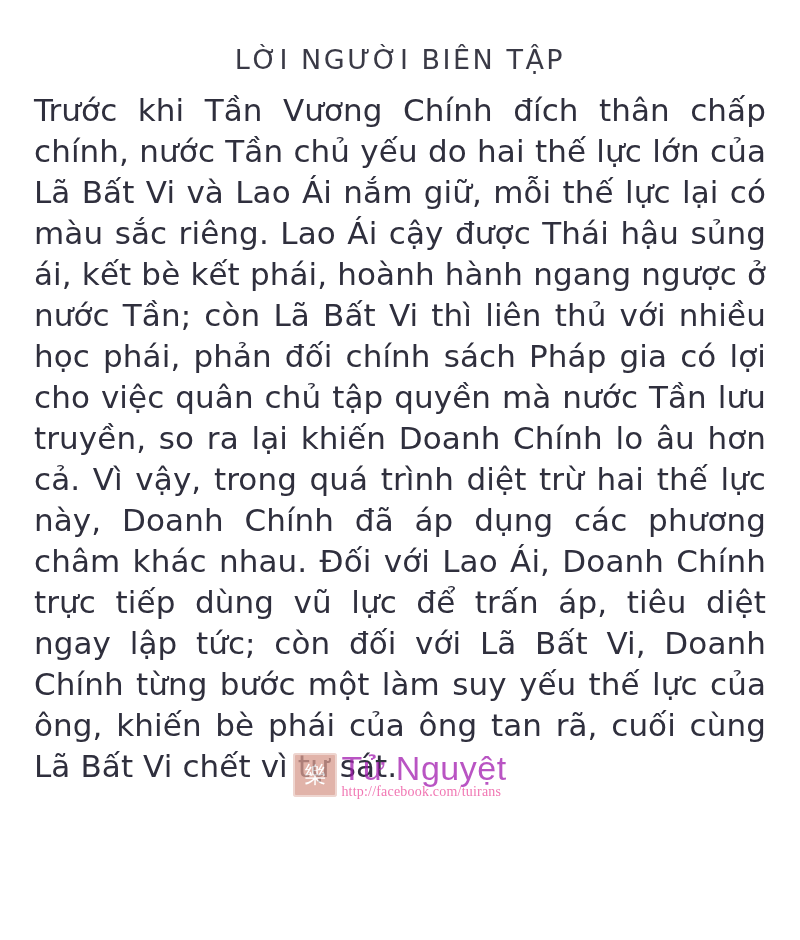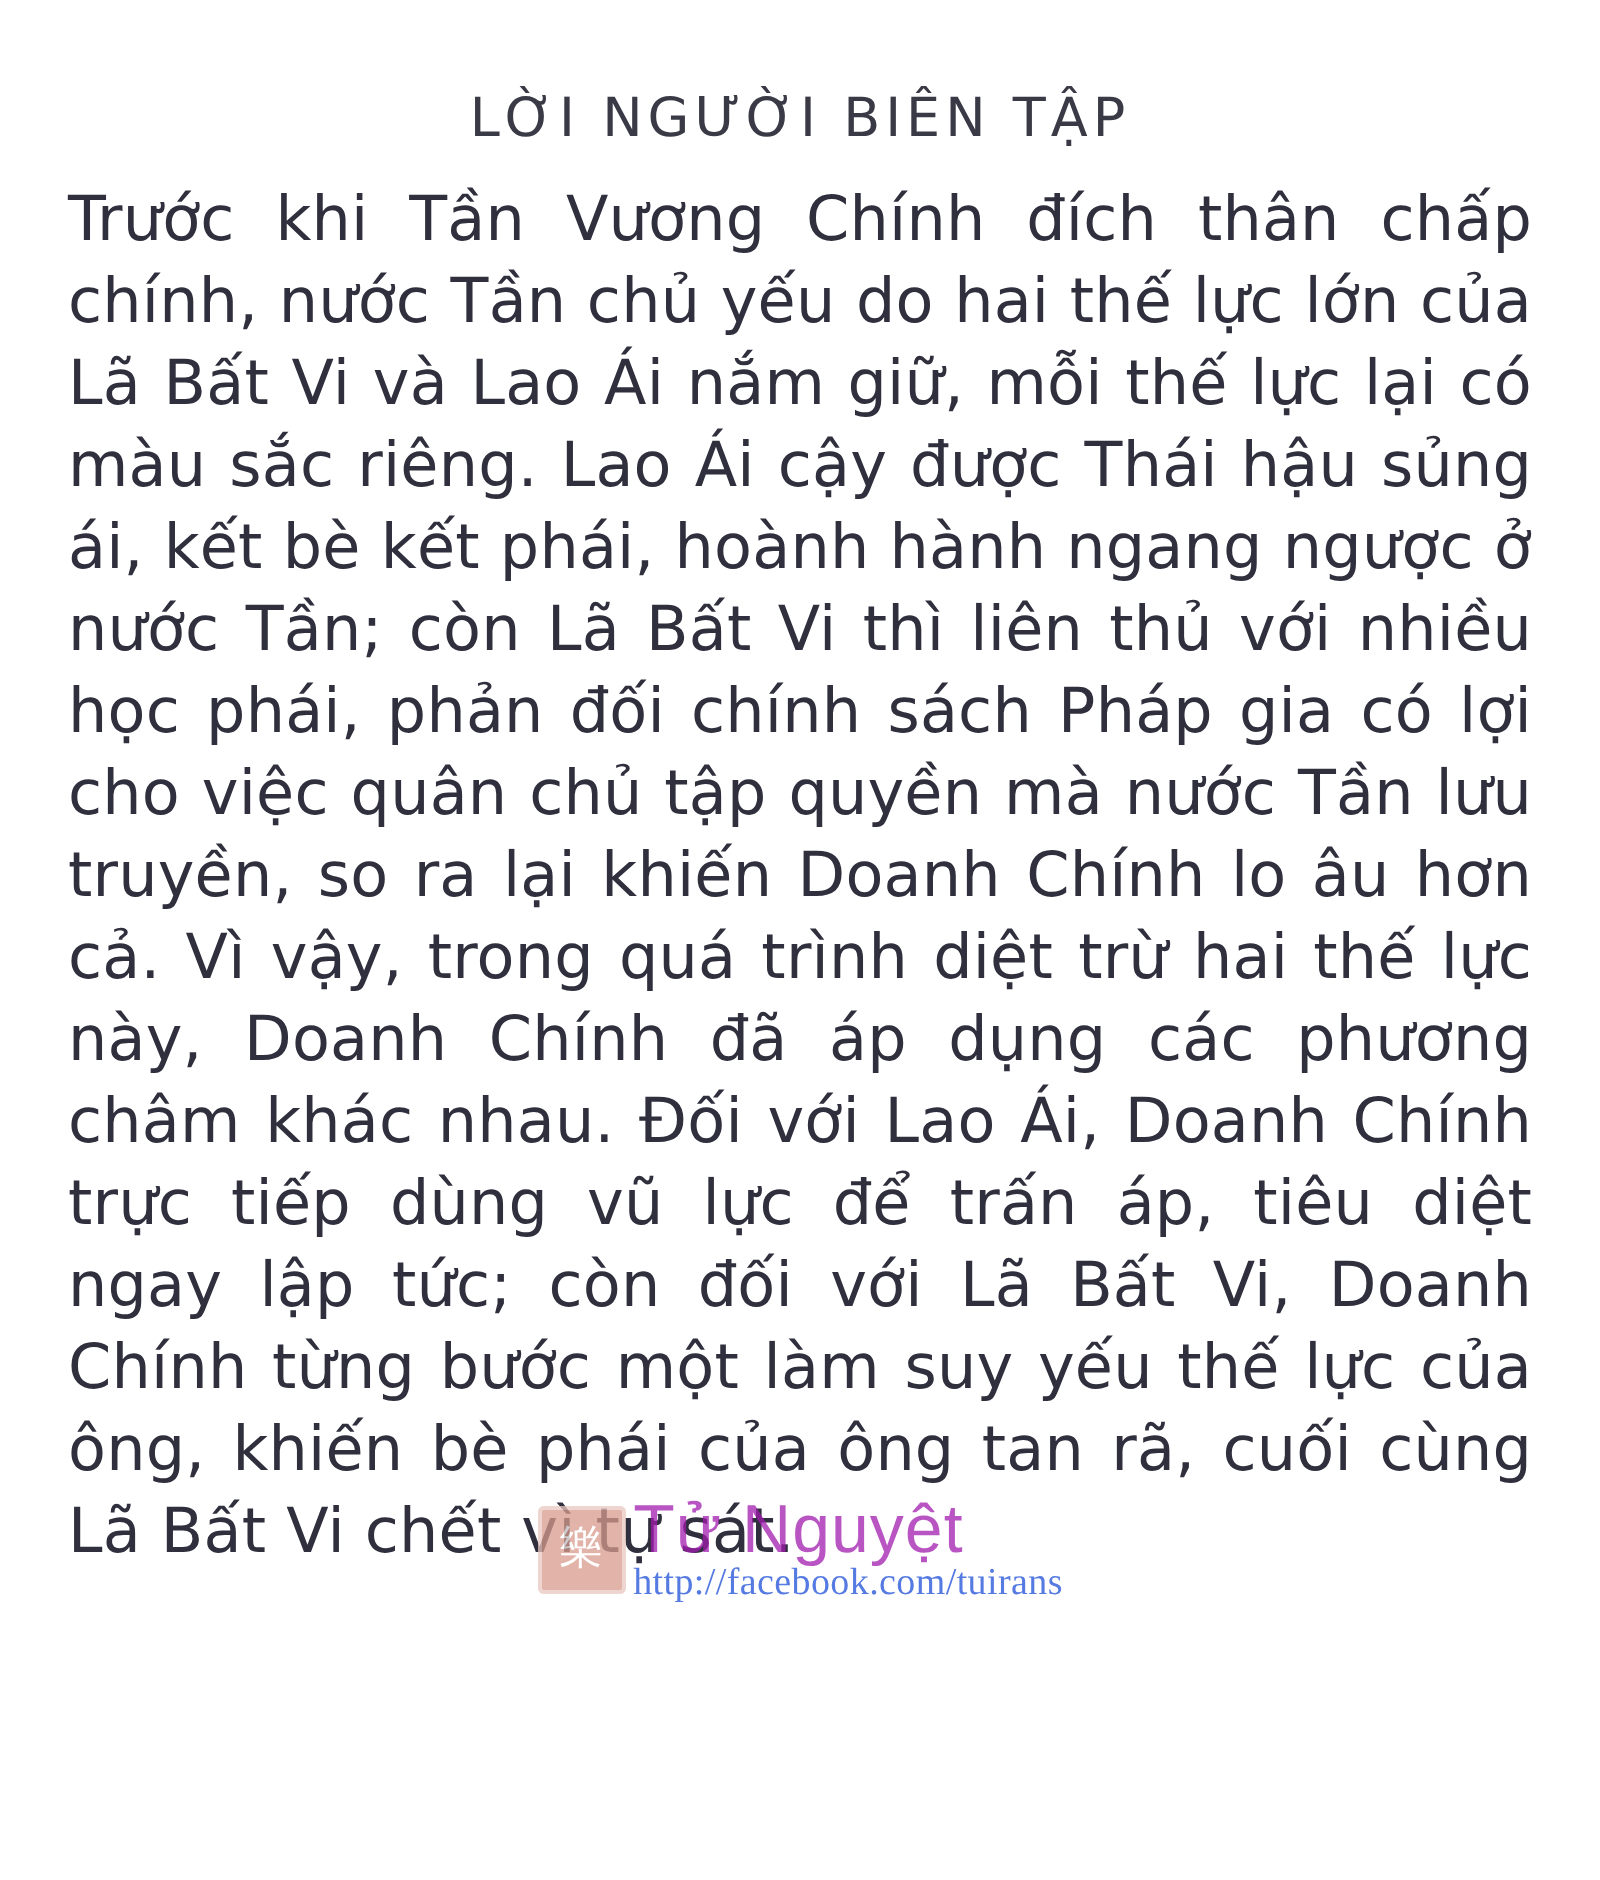--- a/index.html
+++ b/index.html
@@ -83,22 +83,22 @@
     line-height: 1.05;
   }
   .wm-name {
     font-family: Liberation Sans, sans-serif;
     font-size: 34px;
     color: #a21caf;
     letter-spacing: 0.5px;
   }
   .wm-url {
     font-family: "Liberation Serif", serif;
-    font-size: 19px;
-    color: #1d4ed8;
+    font-size: 14px;
+    color: #ec4899;
     letter-spacing: 0.2px;
     margin-top: -2px;
   }
 </style>
 </head>
 <body>
 
 <div class="page">
 
   <h1 class="doc-title">LỜI NGƯỜI BIÊN TẬP</h1>

